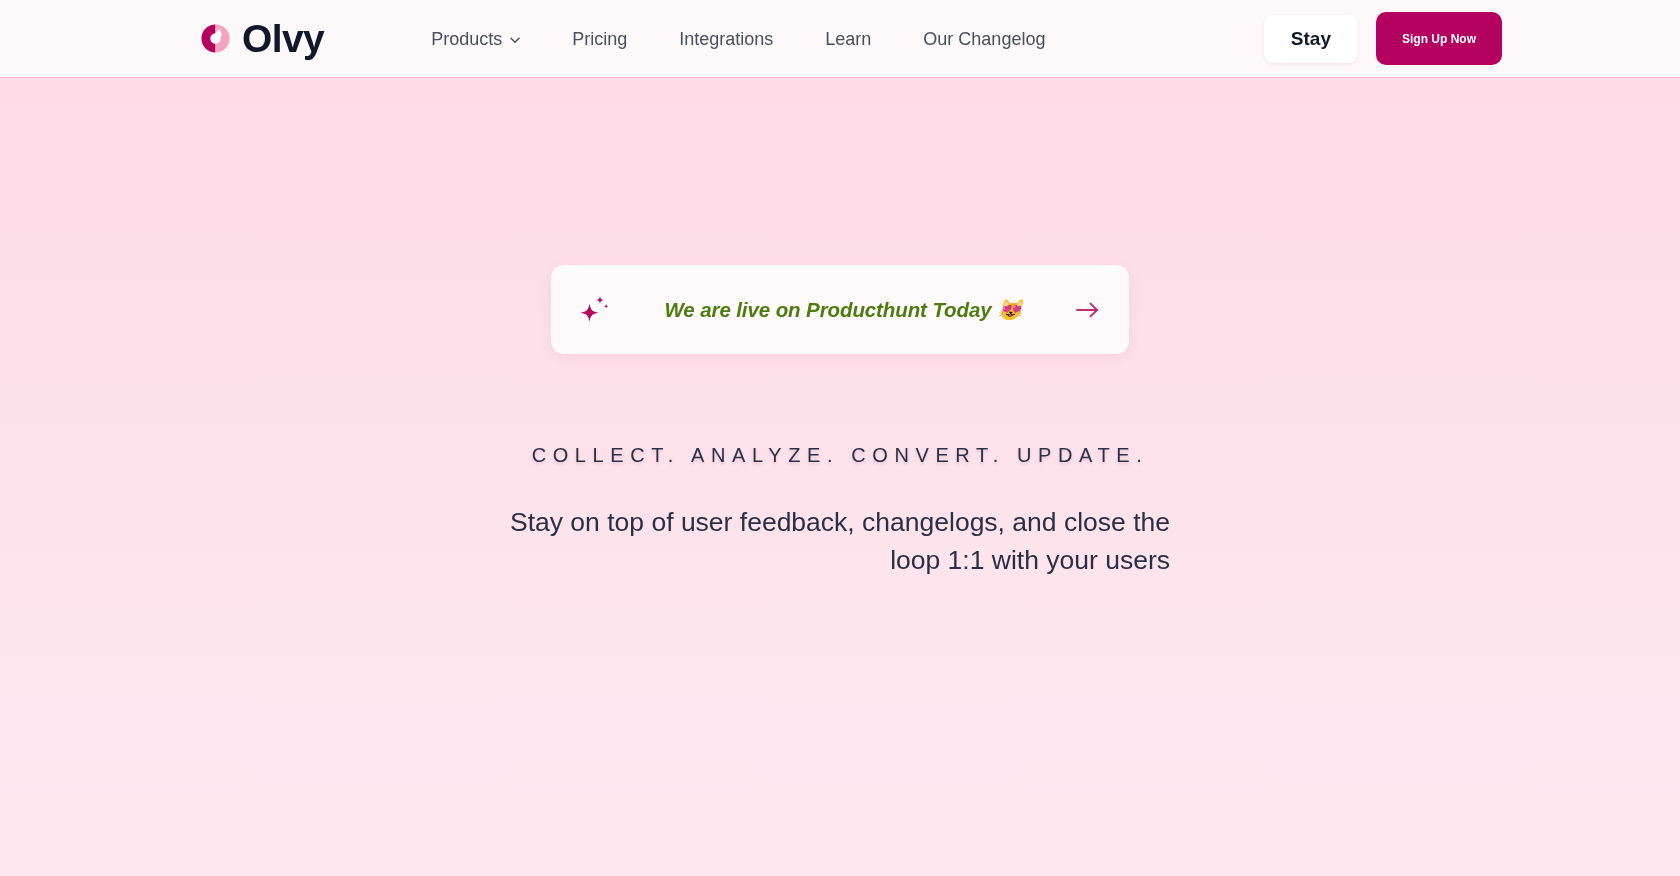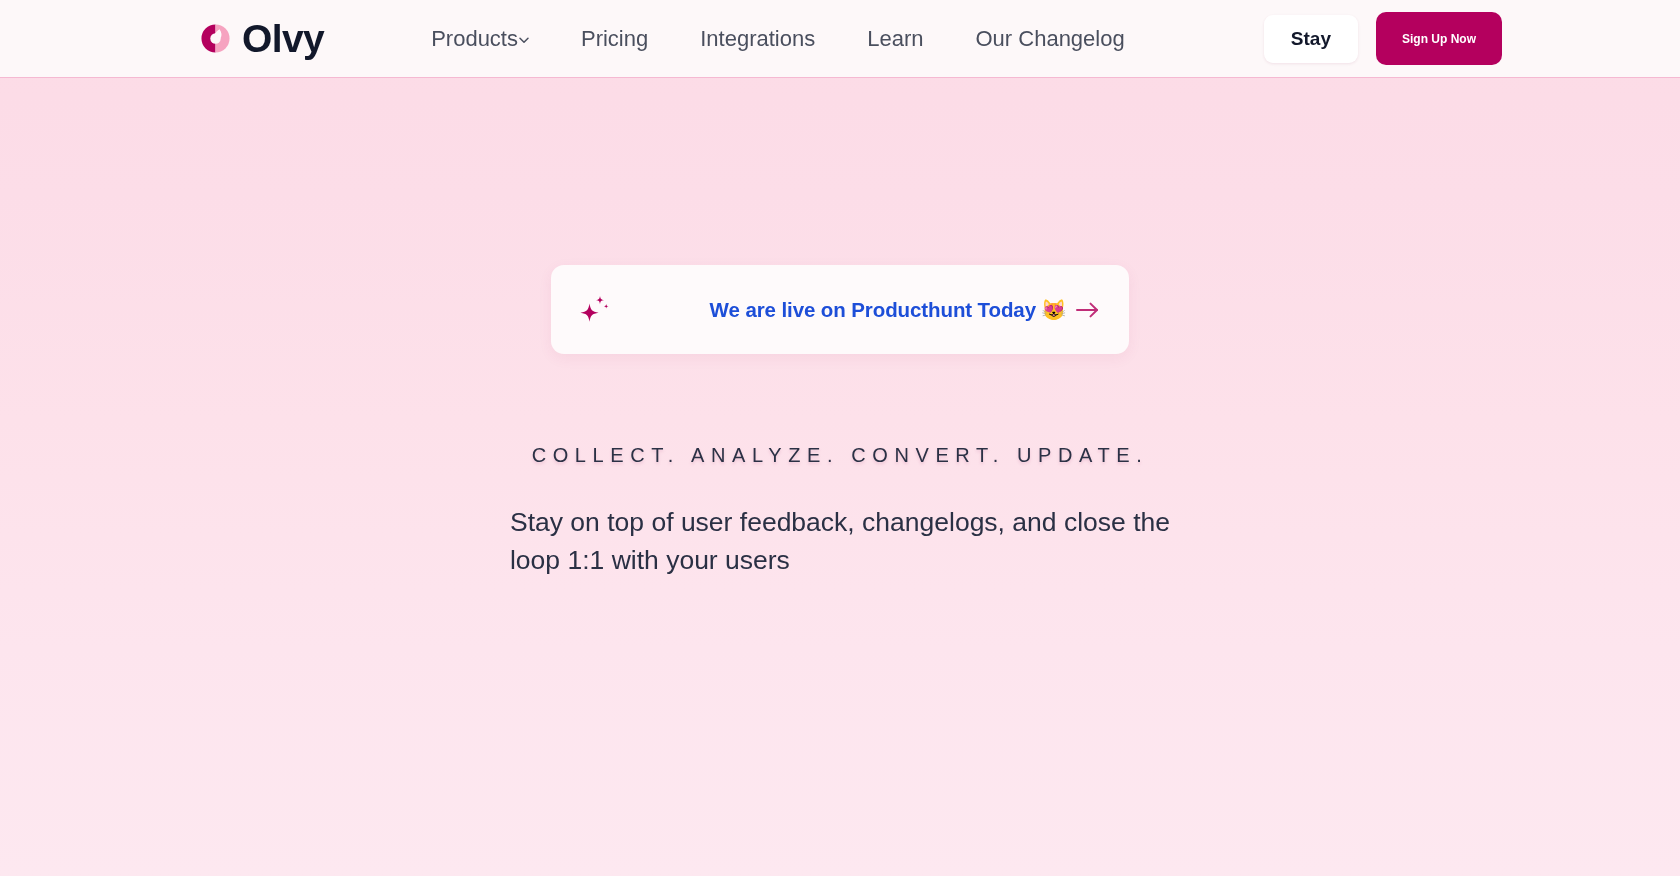--- a/index.html
+++ b/index.html
@@ -69,22 +69,23 @@
   
   .nav {
     display:flex;
     align-items:center;
     gap:0px;
     margin-left:81px;
   }
   .nav-item {
     display:flex;
     align-items:center;
+    gap:7px;
     padding:0 26px;
-    font-size:22px;
+    font-size:18px;
     color:#4a4f5e;
     text-decoration:none;
     line-height:1;
     white-space:nowrap;
     cursor:pointer;
   }
   .chev {
     display:inline-block;
     width:11px;
     height:11px;
@@ -159,27 +160,28 @@
     cursor:pointer;
   }
   .announce-spark {
     flex:0 0 auto;
     width:36px;
     height:36px;
     display:block;
   }
   .announce-text {
     flex:1 1 auto;
-    text-align:right;
+    text-align:center;
     font-size:20.5px;
     font-weight:700;
-    color:#1d4ed8;
+    color:#4d7c0f;
     letter-spacing:-0.1px;
     white-space:nowrap;
     padding:0 8px;
+    font-style:italic;
   }
   .announce-arrow {
     flex:0 0 auto;
     width:26px;
     height:22px;
     display:block;
   }
 
   
   .eyebrow {
@@ -204,21 +206,21 @@
     text-align:center;
     max-width:1000px;
   }
 
   
   .subtitle {
     margin-top:36px;
     font-size:26.5px;
     line-height:1.45;
     color:#2a3044;
-    text-align:left;
+    text-align:right;
     max-width:790px;
     font-weight:400;
   }
 </style>
 </head>
 <body>
 
 <div class="page">
 
   <header class="header">

